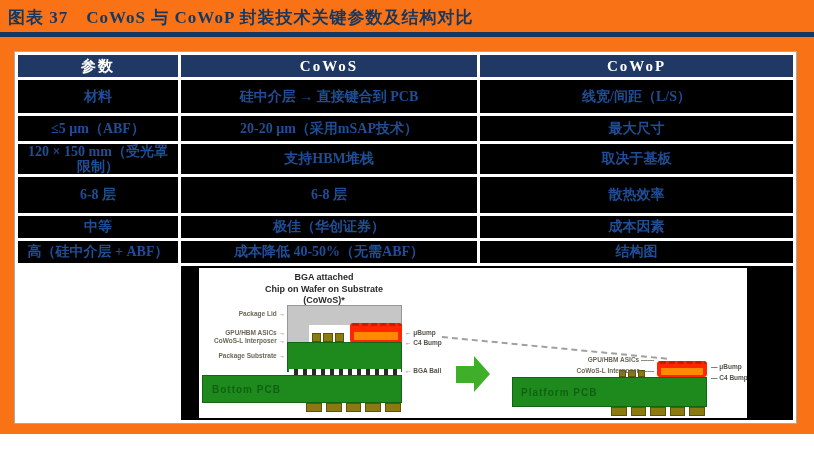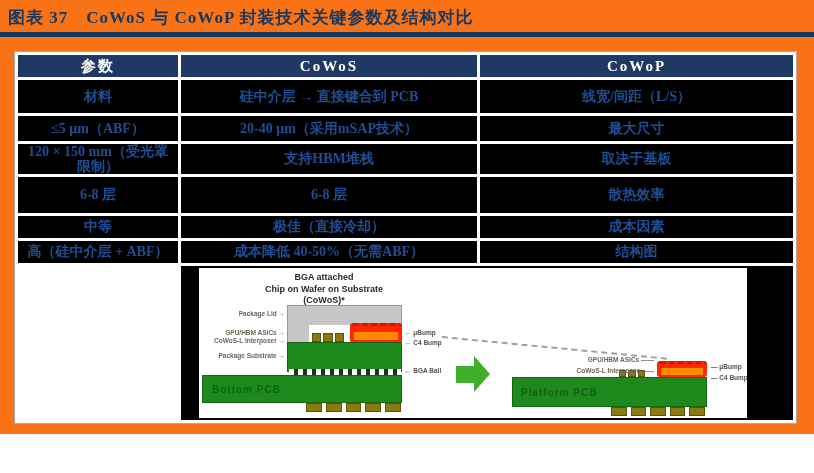--- a/index.html
+++ b/index.html
@@ -69,33 +69,33 @@
 
     <div class="cell hdr">参数</div>
     <div class="cell hdr">CoWoS</div>
     <div class="cell hdr">CoWoP</div>
 
     <div class="cell">材料</div>
     <div class="cell">硅中介层 →  直接键合到 PCB</div>
 
     <div class="cell">线宽/间距（L/S）</div>
     <div class="cell">≤5 μm（ABF）</div>
-    <div class="cell">20-40 μm（采用mSAP技术）</div>
+    <div class="cell">20-20 μm（采用mSAP技术）</div>
 
     <div class="cell">最大尺寸</div>
     <div class="cell">120 × 150 mm（受光罩限制）</div>
     <div class="cell">支持HBM堆栈</div>
 
     <div class="cell">取决于基板</div>
     <div class="cell">6-8 层</div>
     <div class="cell">6-8 层</div>
 
     <div class="cell">散热效率</div>
     <div class="cell">中等</div>
-    <div class="cell">极佳（直接冷却）</div>
+    <div class="cell">极佳（华创证券）</div>
 
     <div class="cell">成本因素</div>
     <div class="cell">高（硅中介层 + ABF）</div>
     <div class="cell">成本降低 40-50%（无需ABF）</div>
 
     <div class="cell">结构图</div>
     <div class="cell diagram-holder">
       <div id="diagbox">
 
         <div class="dg dtitle" style="left:30px; top:4px; width:190px;">

